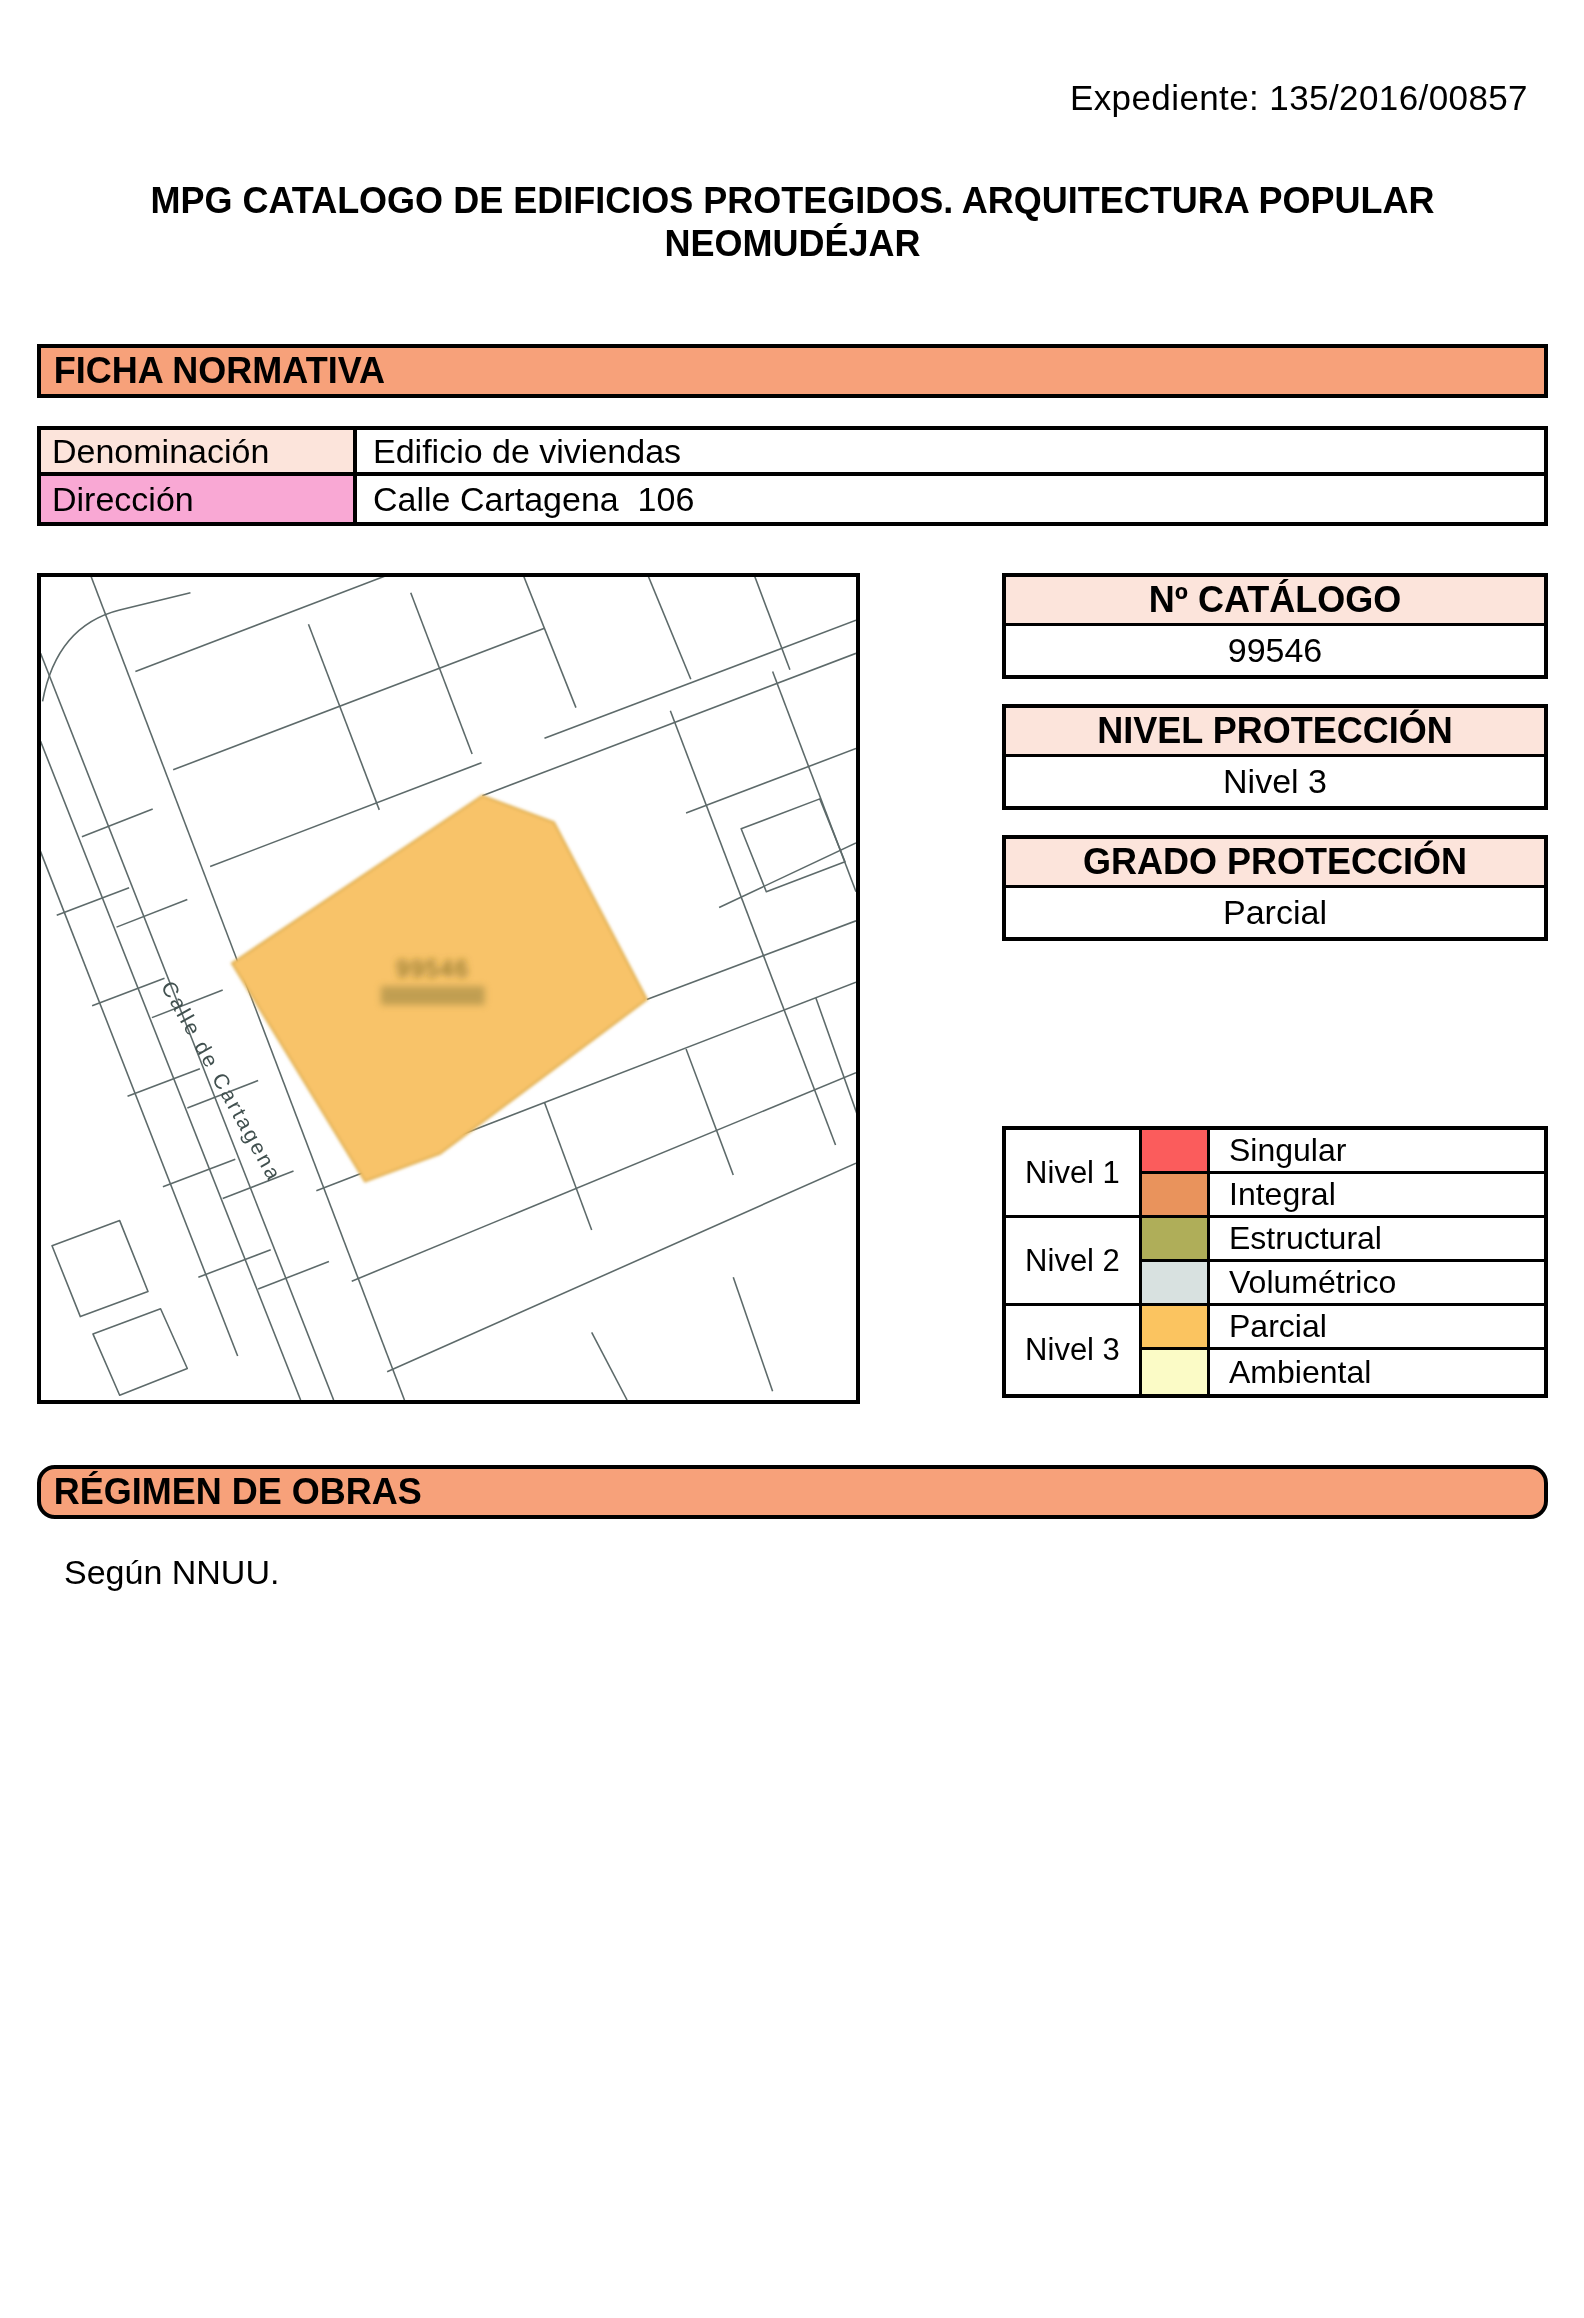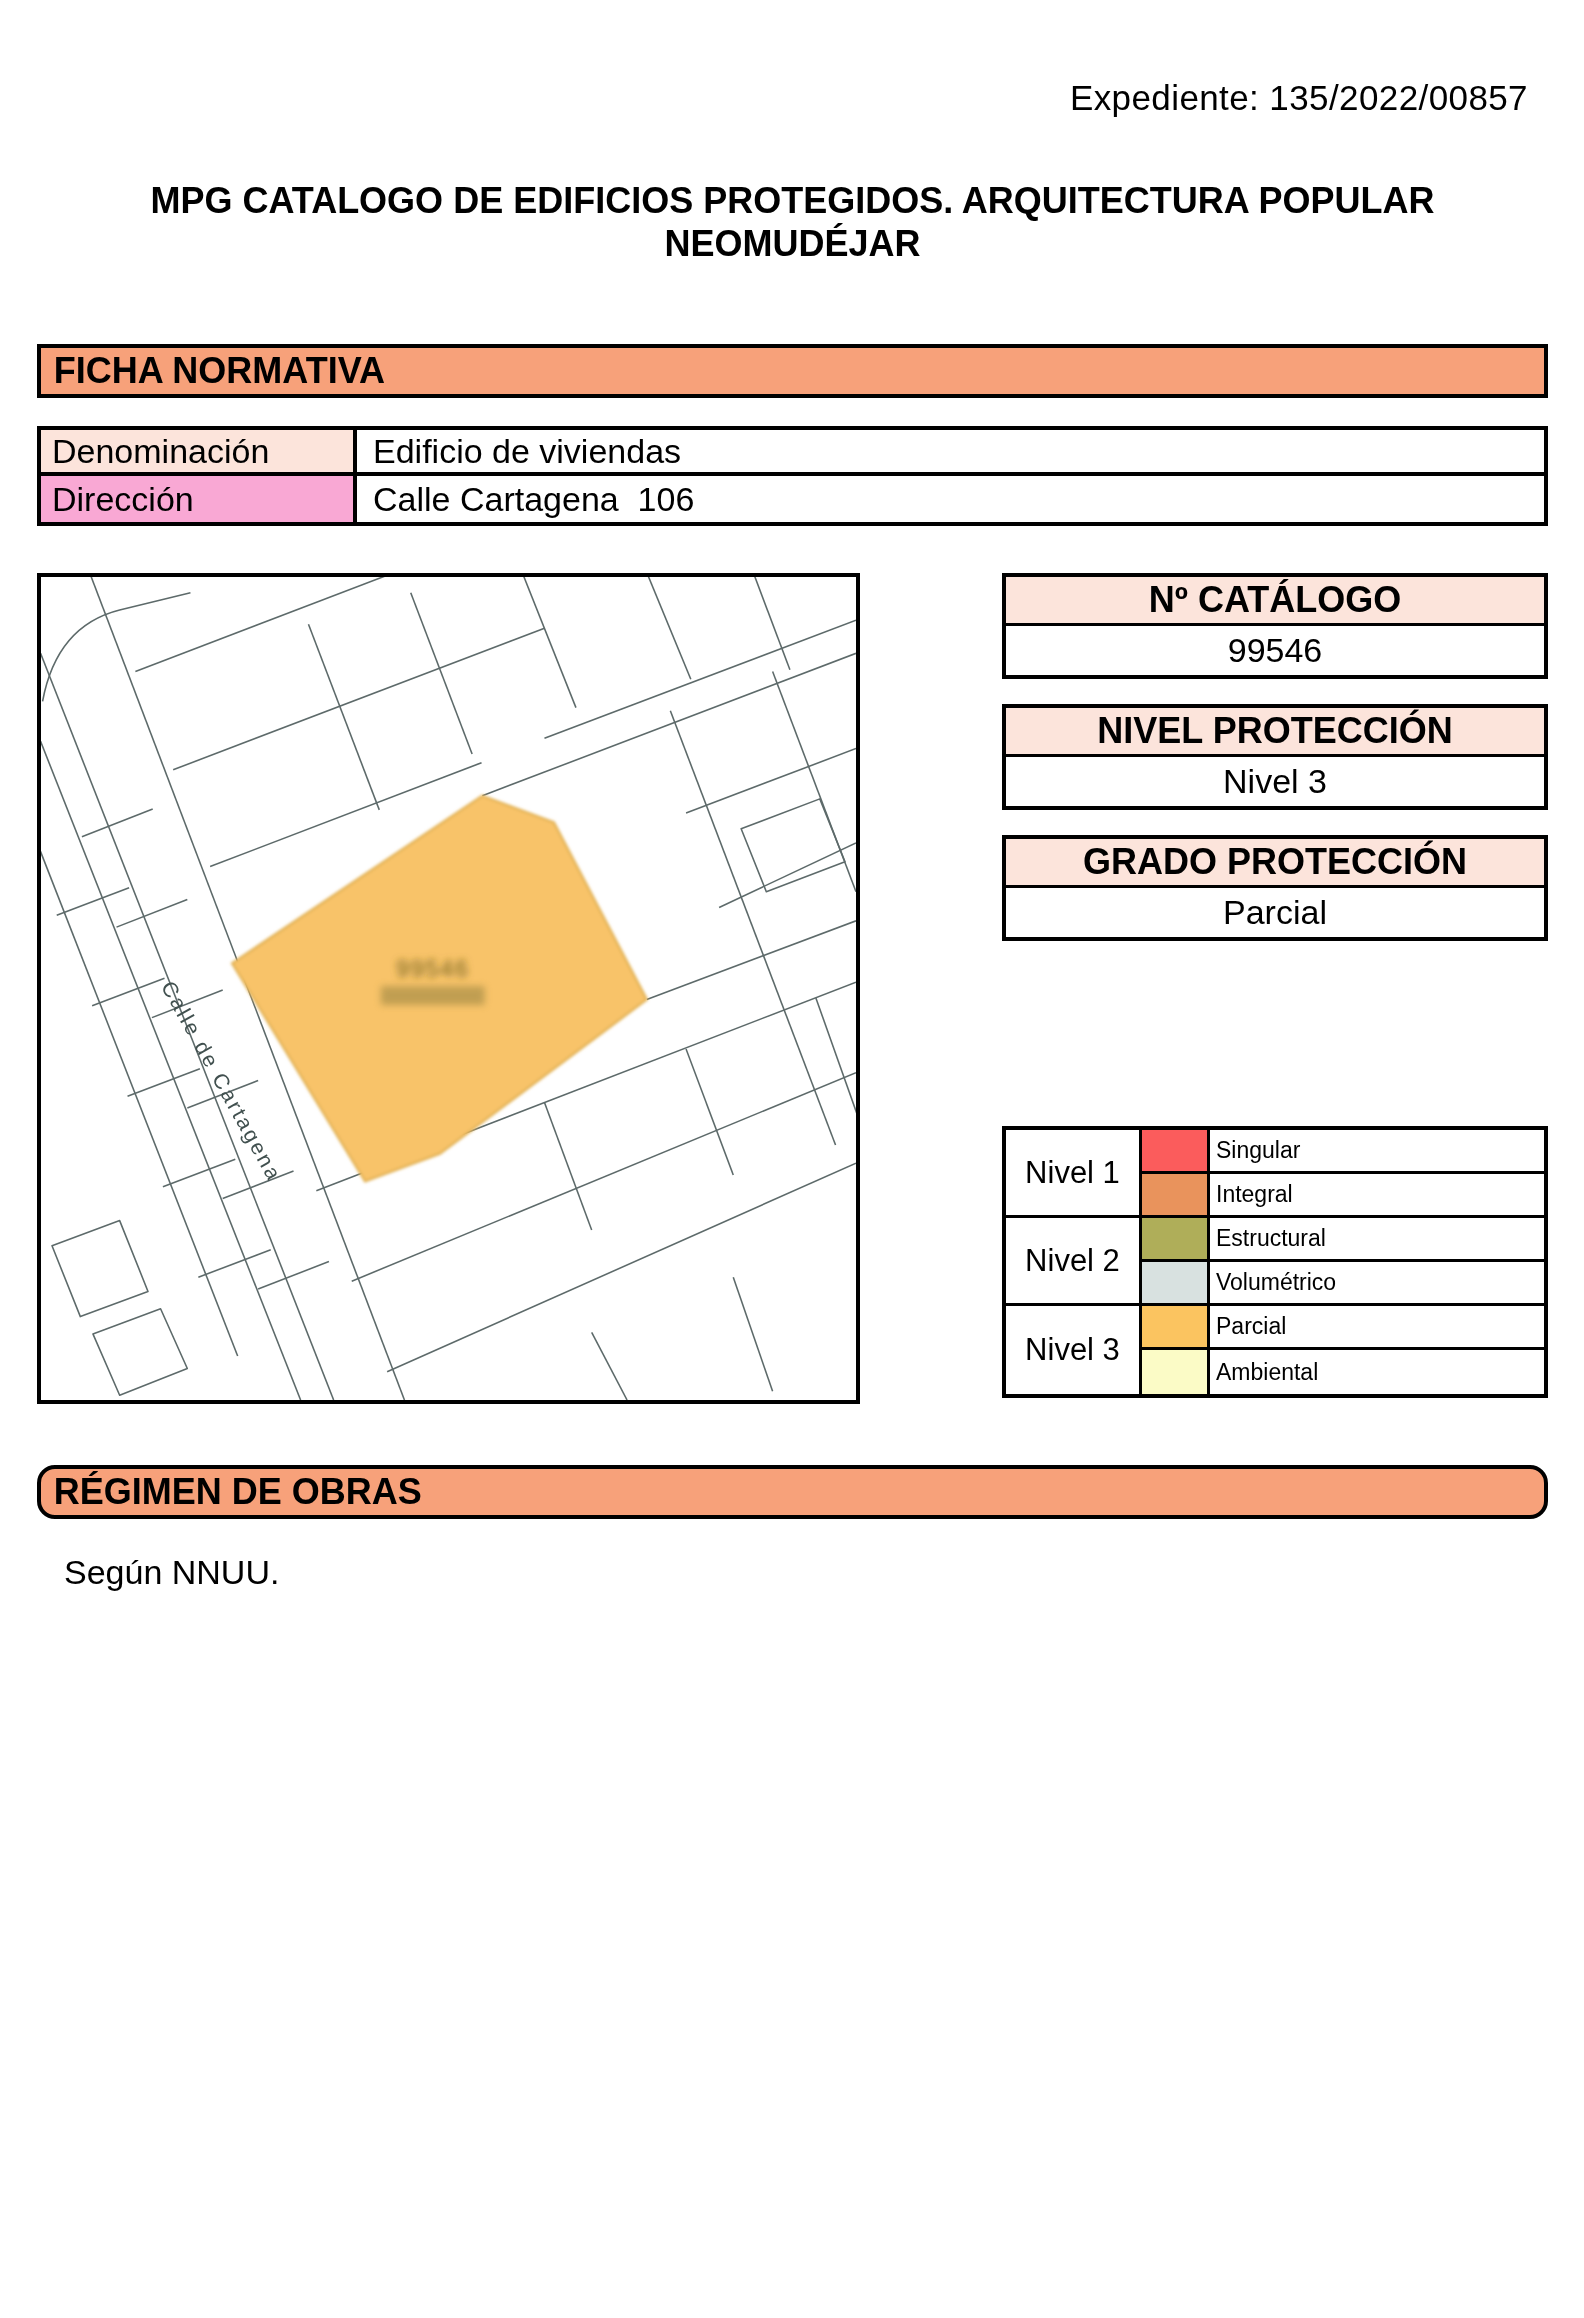--- a/index.html
+++ b/index.html
@@ -72,33 +72,33 @@
     border: 4px solid #000; display: grid;
     grid-template-columns: 133px 71px 1fr; grid-auto-rows: 44px;
     background: #fff;
   }
   .legend .lvl {
     grid-row: span 2; display: flex; align-items: center; justify-content: center;
     font-size: 31px; border-bottom: 3.2px solid #000;
   }
   .legend .sw  { border-left: 3.2px solid #000; border-right: 3.2px solid #000; border-bottom: 3.2px solid #000; }
   .legend .tx  {
-    display: flex; align-items: center; padding-left: 6px;
-    font-size: 23px; border-bottom: 3.2px solid #000;
+    display: flex; align-items: center; padding-left: 19px;
+    font-size: 32px; border-bottom: 3.2px solid #000;
   }
   .legend .nb  { border-bottom: none; }
 
   .segun {
     position: absolute; left: 64px; top: 1553px; font-size: 34px;
   }
 </style>
 </head>
 <body>
 
-<div class="expediente">Expediente: 135/2022/00857</div>
+<div class="expediente">Expediente: 135/2016/00857</div>
 
 <div class="title">
   <div>MPG CATALOGO DE EDIFICIOS PROTEGIDOS. ARQUITECTURA POPULAR</div>
   <div>NEOMUDÉJAR</div>
 </div>
 
 <div class="bar" id="ficha-bar" style="background: rgb(247, 161, 122);">FICHA NORMATIVA</div>
 
 <div class="t1">
   <div class="lbl rb" style="background: rgb(252, 228, 219);">Denominación</div>

